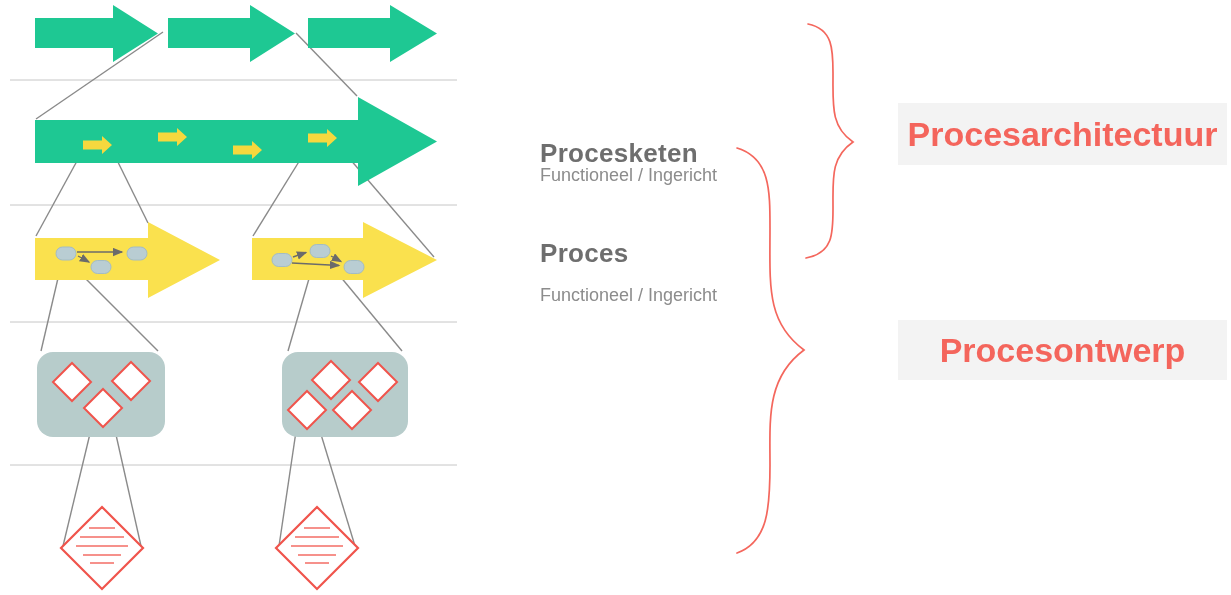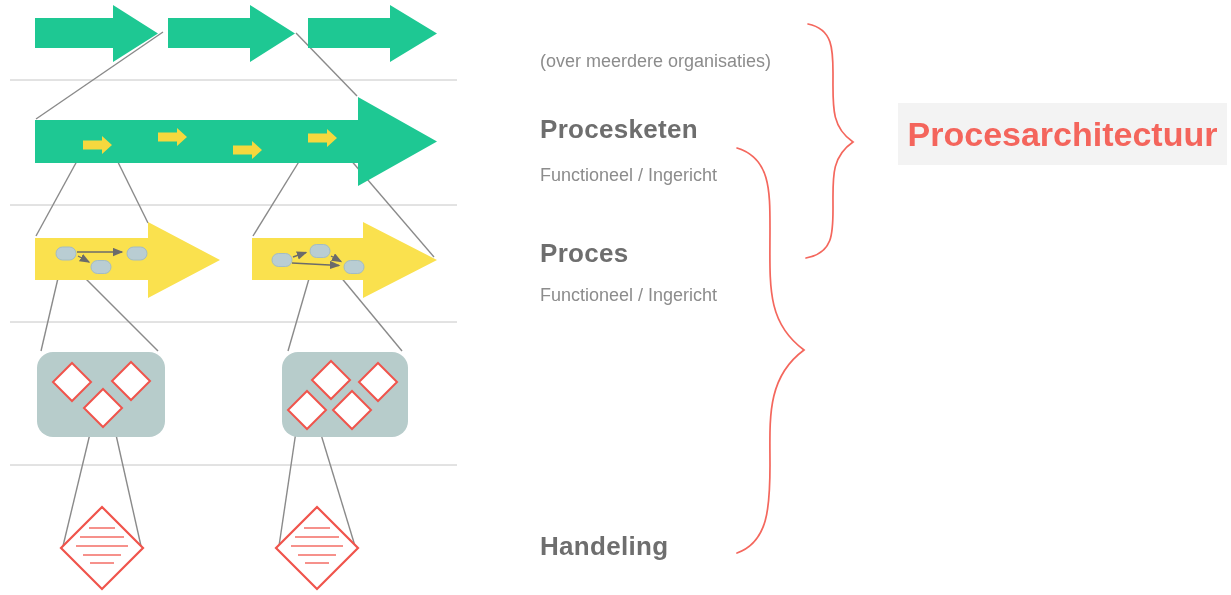--- a/index.html
+++ b/index.html
@@ -134,22 +134,21 @@
         <line x1="305" y1="563" x2="329" y2="563"></line>
       </g>
     </g>
 
     <g style="fill:none;stroke:var(--brace-red,#f4675d);stroke-width:1.7;stroke-linecap:round">
       <path d="M808,24 C834,29 833,52 833,76 C833,106 831,127 853,142 C831,157 833,178 833,206 C833,232 834,253 806,258"></path>
       <path d="M737,148 C770,158 770,190 770,228 C770,285 766,322 804,350 C766,378 770,420 770,465 C770,508 768,542 737,553"></path>
     </g>
   </svg>
 
-  <div class="lvl-sub" style="top:51px">(over meerdere organisaties)</div>
-  <div class="lvl-title" style="top:114px">Procesketen</div>
+  <div class="lvl-title" style="top:138px">Procesketen</div>
   <div class="lvl-sub" style="top:165px">Functioneel / Ingericht</div>
   <div class="lvl-title" style="top:238px">Proces</div>
   <div class="lvl-sub" style="top:285px">Functioneel / Ingericht</div>
-  <div class="lvl-title" style="top:531px">Handeling</div>
 
   <div class="tag" style="top:103px;height:62px">Procesarchitectuur</div>
+  <div class="tag" style="top:320px;height:60px">Procesontwerp</div>
 
 </div>
 
 </body></html>

